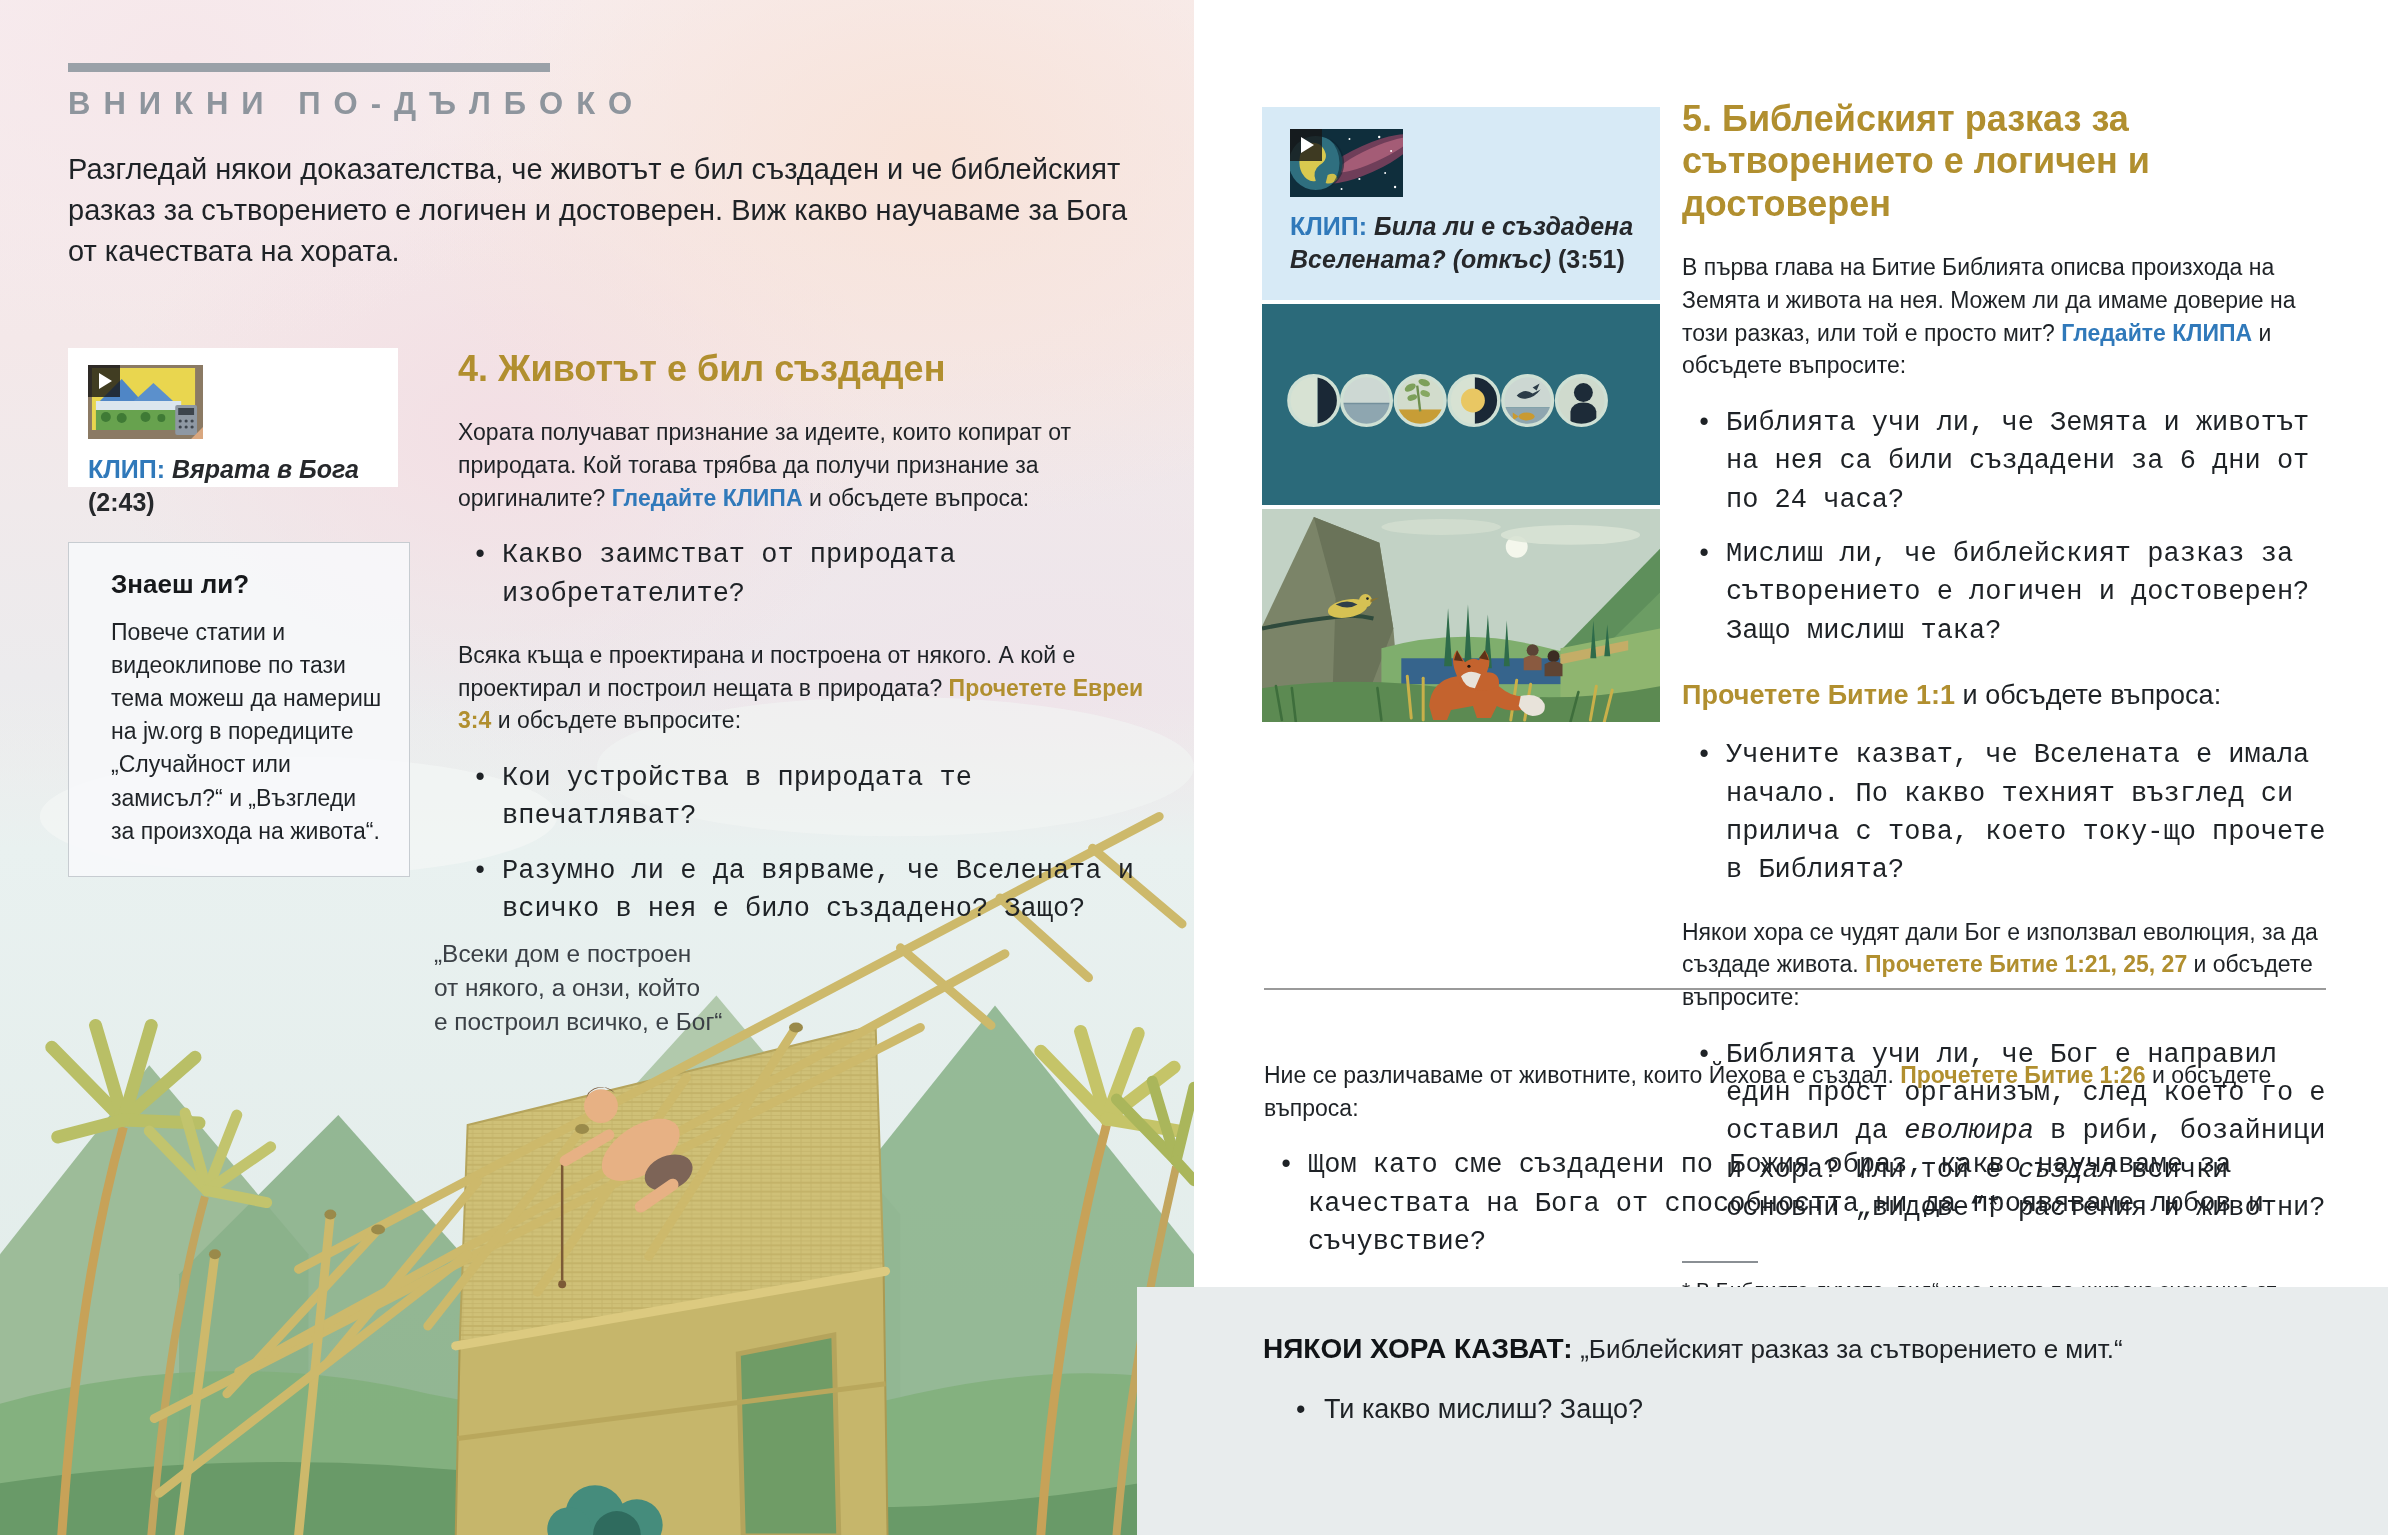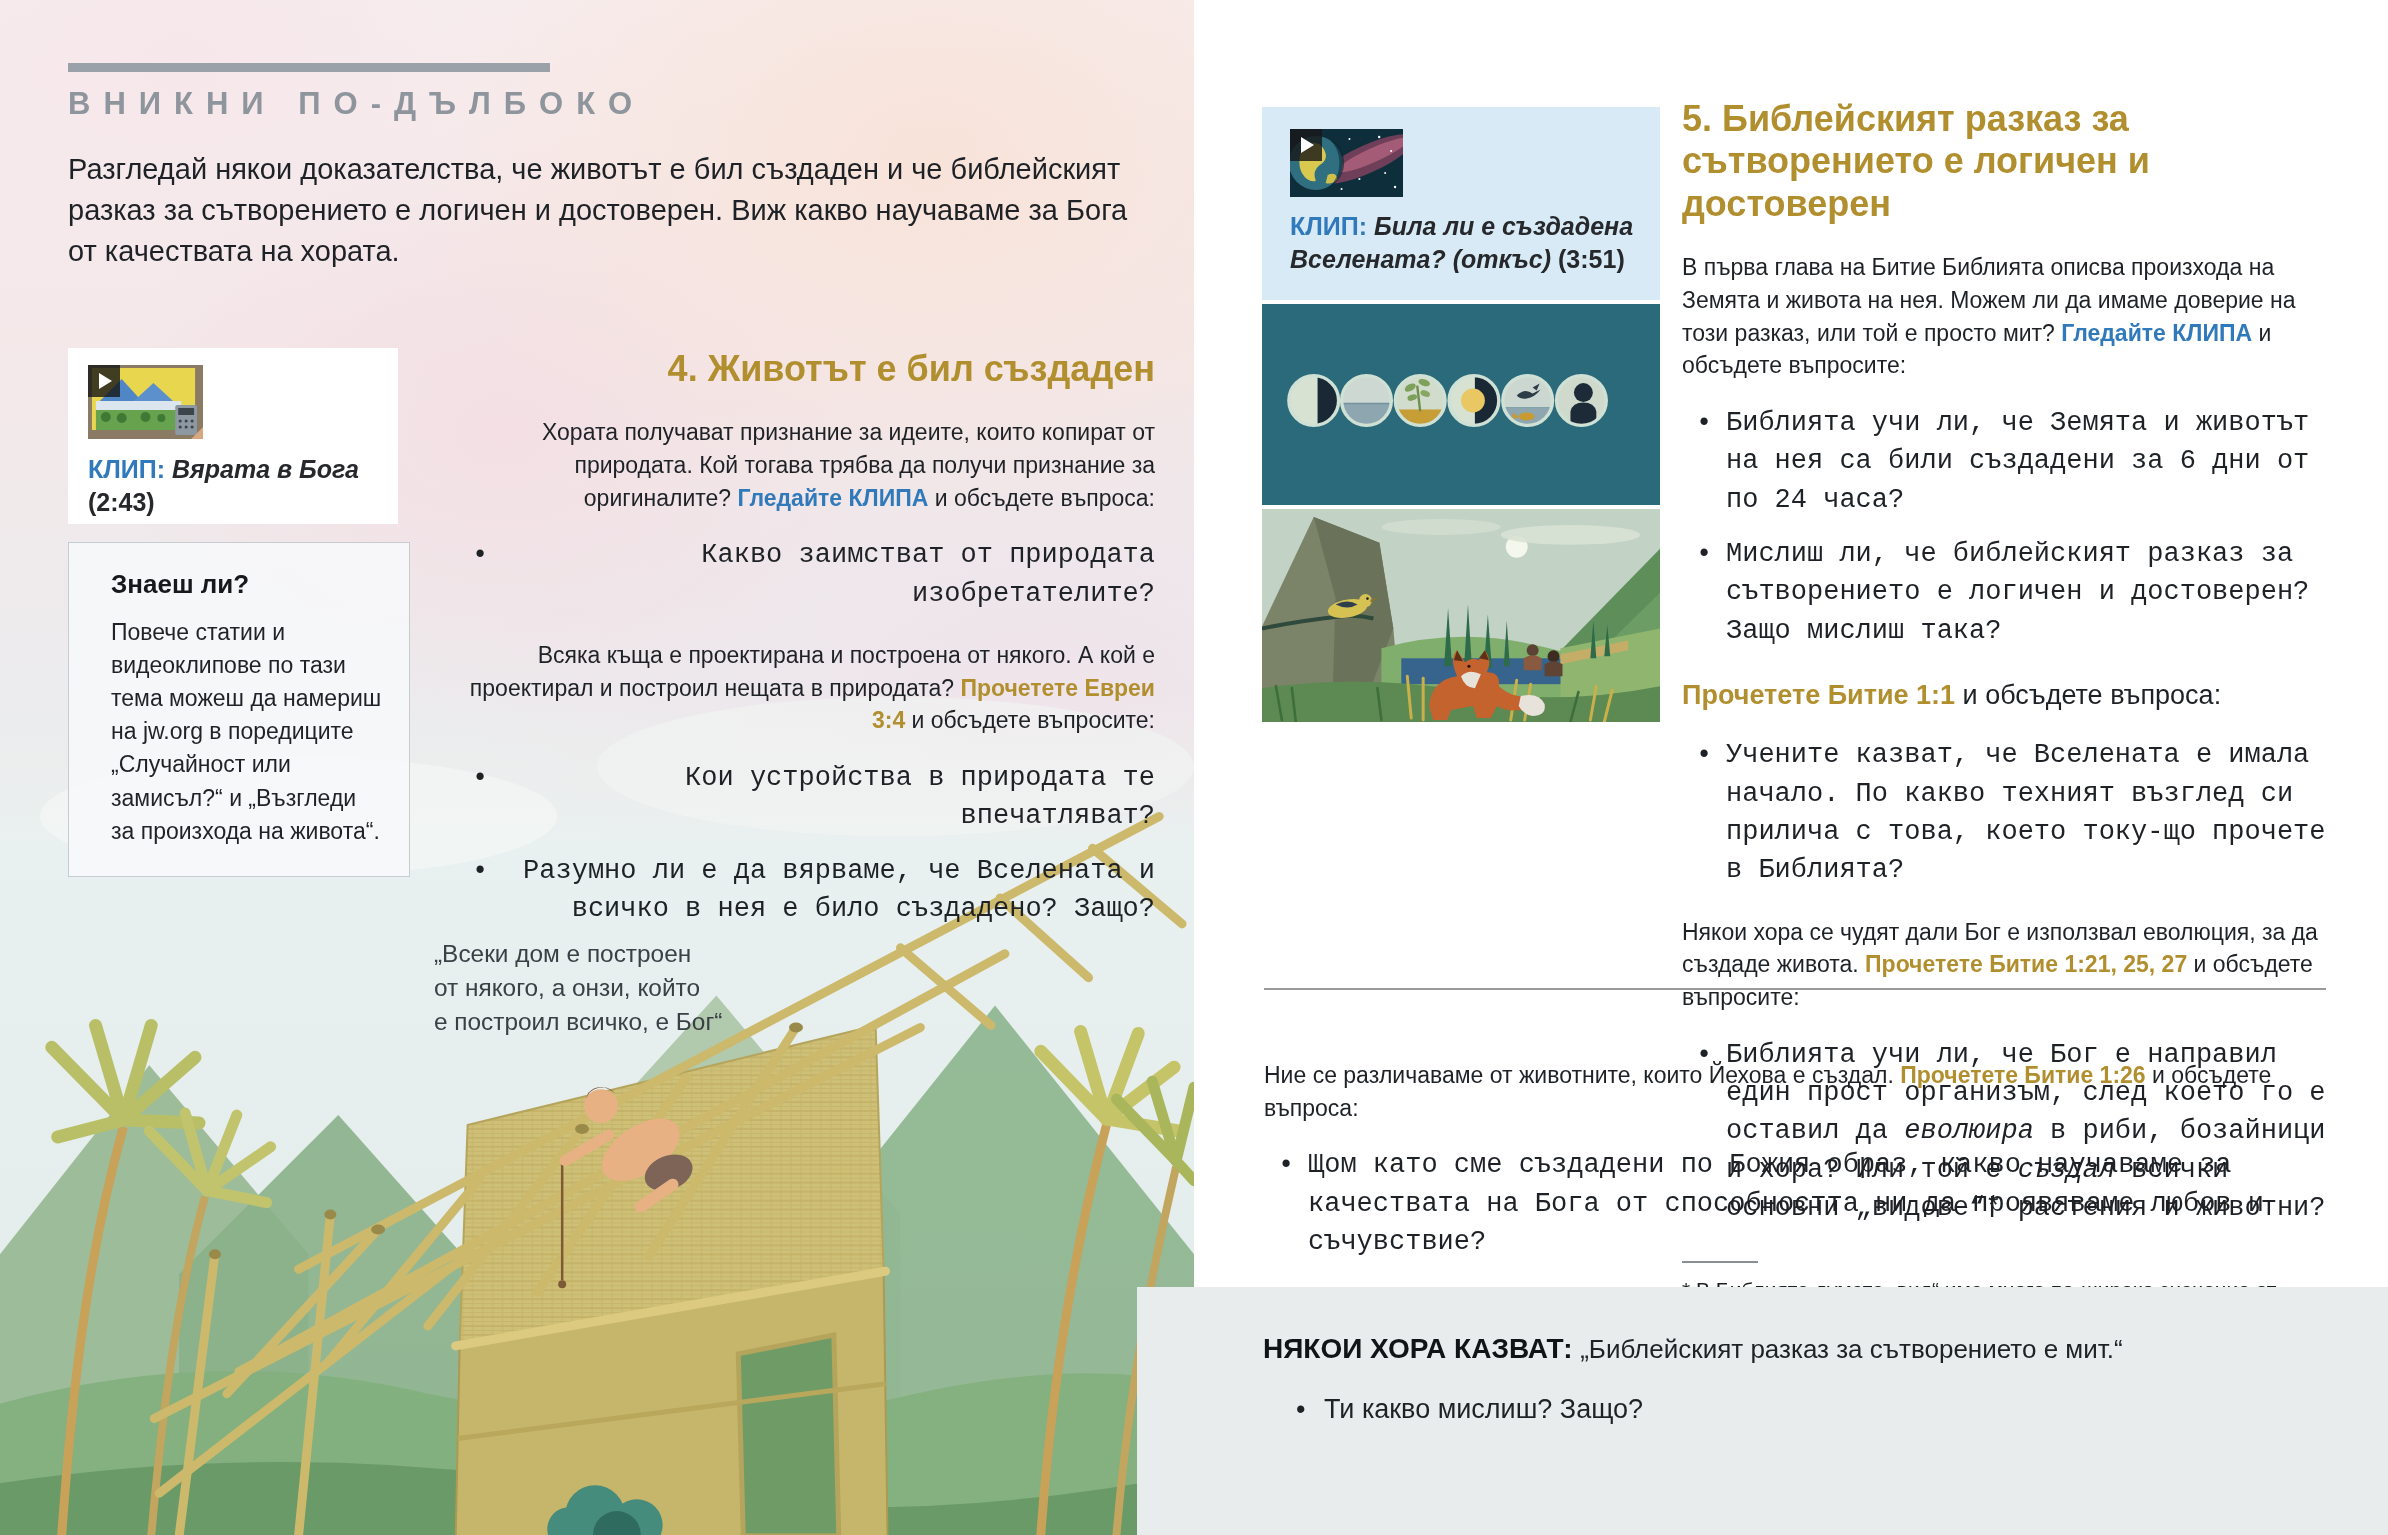--- a/index.html
+++ b/index.html
@@ -23,39 +23,39 @@
   }
   .bg-art{position:absolute;left:0;top:697px;width:1194px;height:839px;}
   .bg-art svg{display:block;width:100%;height:100%;}
 
   .kicker-bar{position:absolute;left:68px;top:63px;width:482px;height:9px;background:var(--bar-gray);}
   .kicker{position:absolute;left:68px;top:86px;font-size:31px;font-weight:bold;
     letter-spacing:13px;color:var(--kicker-gray);white-space:nowrap;}
   .intro{position:absolute;left:68px;top:149px;width:1070px;font-size:29px;line-height:1.42;color:var(--text);}
 
   .clip-card{background:#ffffff;padding-left:18px;}
-  .clip-card-left{position:absolute;left:68px;top:348px;width:330px;height:176px;}
+  .clip-card-left{position:absolute;left:68px;top:348px;width:330px;height:139px;}
   .thumb{position:absolute;overflow:hidden;}
   .thumb svg{display:block;width:100%;height:100%;}
   .clip-card-left .thumb{left:20px;top:17px;width:115px;height:74px;}
   .play-badge{position:absolute;left:0;top:0;width:32px;height:32px;background:rgba(22,22,22,.8);
     display:flex;align-items:center;justify-content:center;}
   .play-badge i{display:block;width:0;height:0;border-left:13px solid #fff;
     border-top:8px solid transparent;border-bottom:8px solid transparent;margin-left:3px;}
   .clip-caption{position:absolute;font-size:25px;line-height:1.3;font-weight:bold;color:#26282b;}
   .clip-card-left .clip-caption{left:20px;top:105px;width:299px;}
   .clip-label{color:var(--link-blue);font-weight:bold;}
   .clip-title{font-style:italic;}
 
   .know-box{position:absolute;left:68px;top:542px;width:342px;padding:26px 24px 28px 42px;
     background:rgba(247,248,250,.88);border:1px solid #c7ccd1;}
   .know-box h3{font-size:26px;font-weight:bold;margin-bottom:16px;color:#16181b;}
   .know-box p{font-size:23px;line-height:1.44;color:#1f2327;}
 
-  .col-right{position:absolute;left:458px;top:348px;width:697px;text-align:right;}
+  .col-right{position:absolute;left:458px;top:348px;width:697px;}
   .section-heading{color:var(--gold);font-weight:bold;font-size:36px;line-height:1.18;}
   .body-p{font-size:23px;line-height:1.42;margin-top:26px;}
   .inline-link{color:var(--link-blue);font-weight:bold;cursor:pointer;}
   .inline-ref{color:var(--gold);font-weight:bold;cursor:pointer;}
   ul.bullets{list-style:none;margin-top:22px;}
   ul.bullets li{position:relative;padding-left:44px;font-size:27px;line-height:1.42;margin-bottom:16px;font-family:Liberation Mono, monospace;}
   ul.bullets li::before{content:"•";position:absolute;left:14px;top:0;}
   .quote{position:absolute;left:434px;top:937px;width:338px;font-size:24.4px;line-height:1.4;color:var(--quote-gray);}
   .quote span{display:block;}
 

